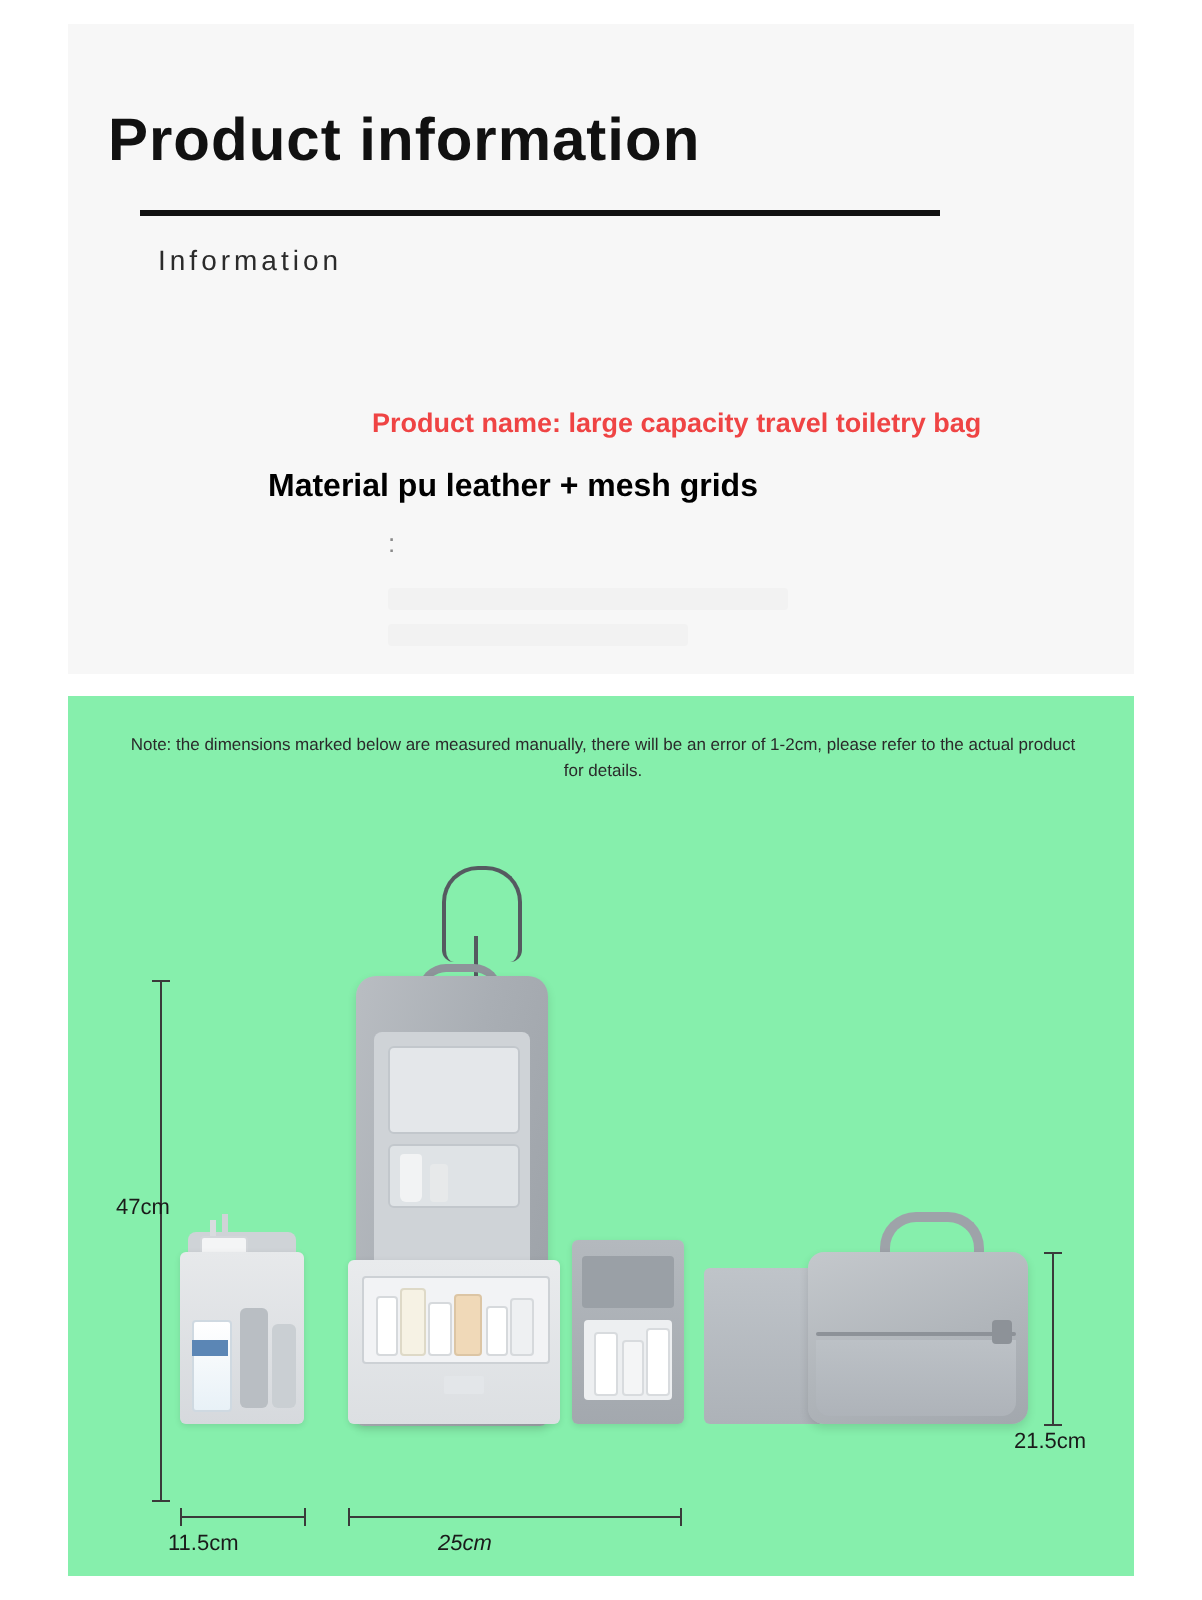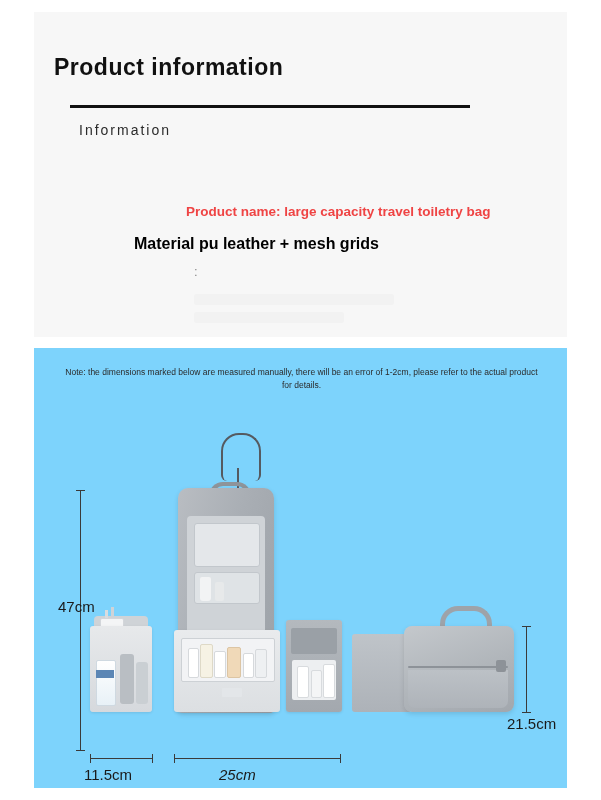--- a/index.html
+++ b/index.html
@@ -27,21 +27,21 @@
     left: 34px;
     top: 12px;
     width: 533px;
     height: 325px;
     background: #f7f7f7;
   }
   .info-title {
     position: absolute;
     left: 20px;
     top: 42px;
-    font-size: 23px;
+    font-size: 30px;
     font-weight: bold;
     letter-spacing: 0.5px;
     color: #111111;
   }
   .title-rule {
     position: absolute;
     left: 36px;
     top: 93px;
     width: 400px;
     height: 3px;
@@ -88,37 +88,37 @@
   .g1 { left: 160px; top: 282px; width: 200px; }
   .g2 { left: 160px; top: 300px; width: 150px; }
 
   
   .dim-panel {
     position: absolute;
     left: 34px;
     top: 348px;
     width: 533px;
     height: 440px;
-    background: #7dd3fc;
+    background: #86efac;
   }
   .note {
     position: absolute;
     left: 30px;
     top: 18px;
     width: 475px;
     text-align: center;
     font-size: 8.5px;
     line-height: 1.55;
     color: #2a2a2a;
   }
 
   
   .meas {
     position: absolute;
-    font-size: 15px;
+    font-size: 11px;
     color: #1a1a1a;
     font-weight: 500;
     white-space: nowrap;
     text-align: center;
   }
   .meas-h {
     left: 24px;
     top: 250px;
   }
   .meas-small-w {

